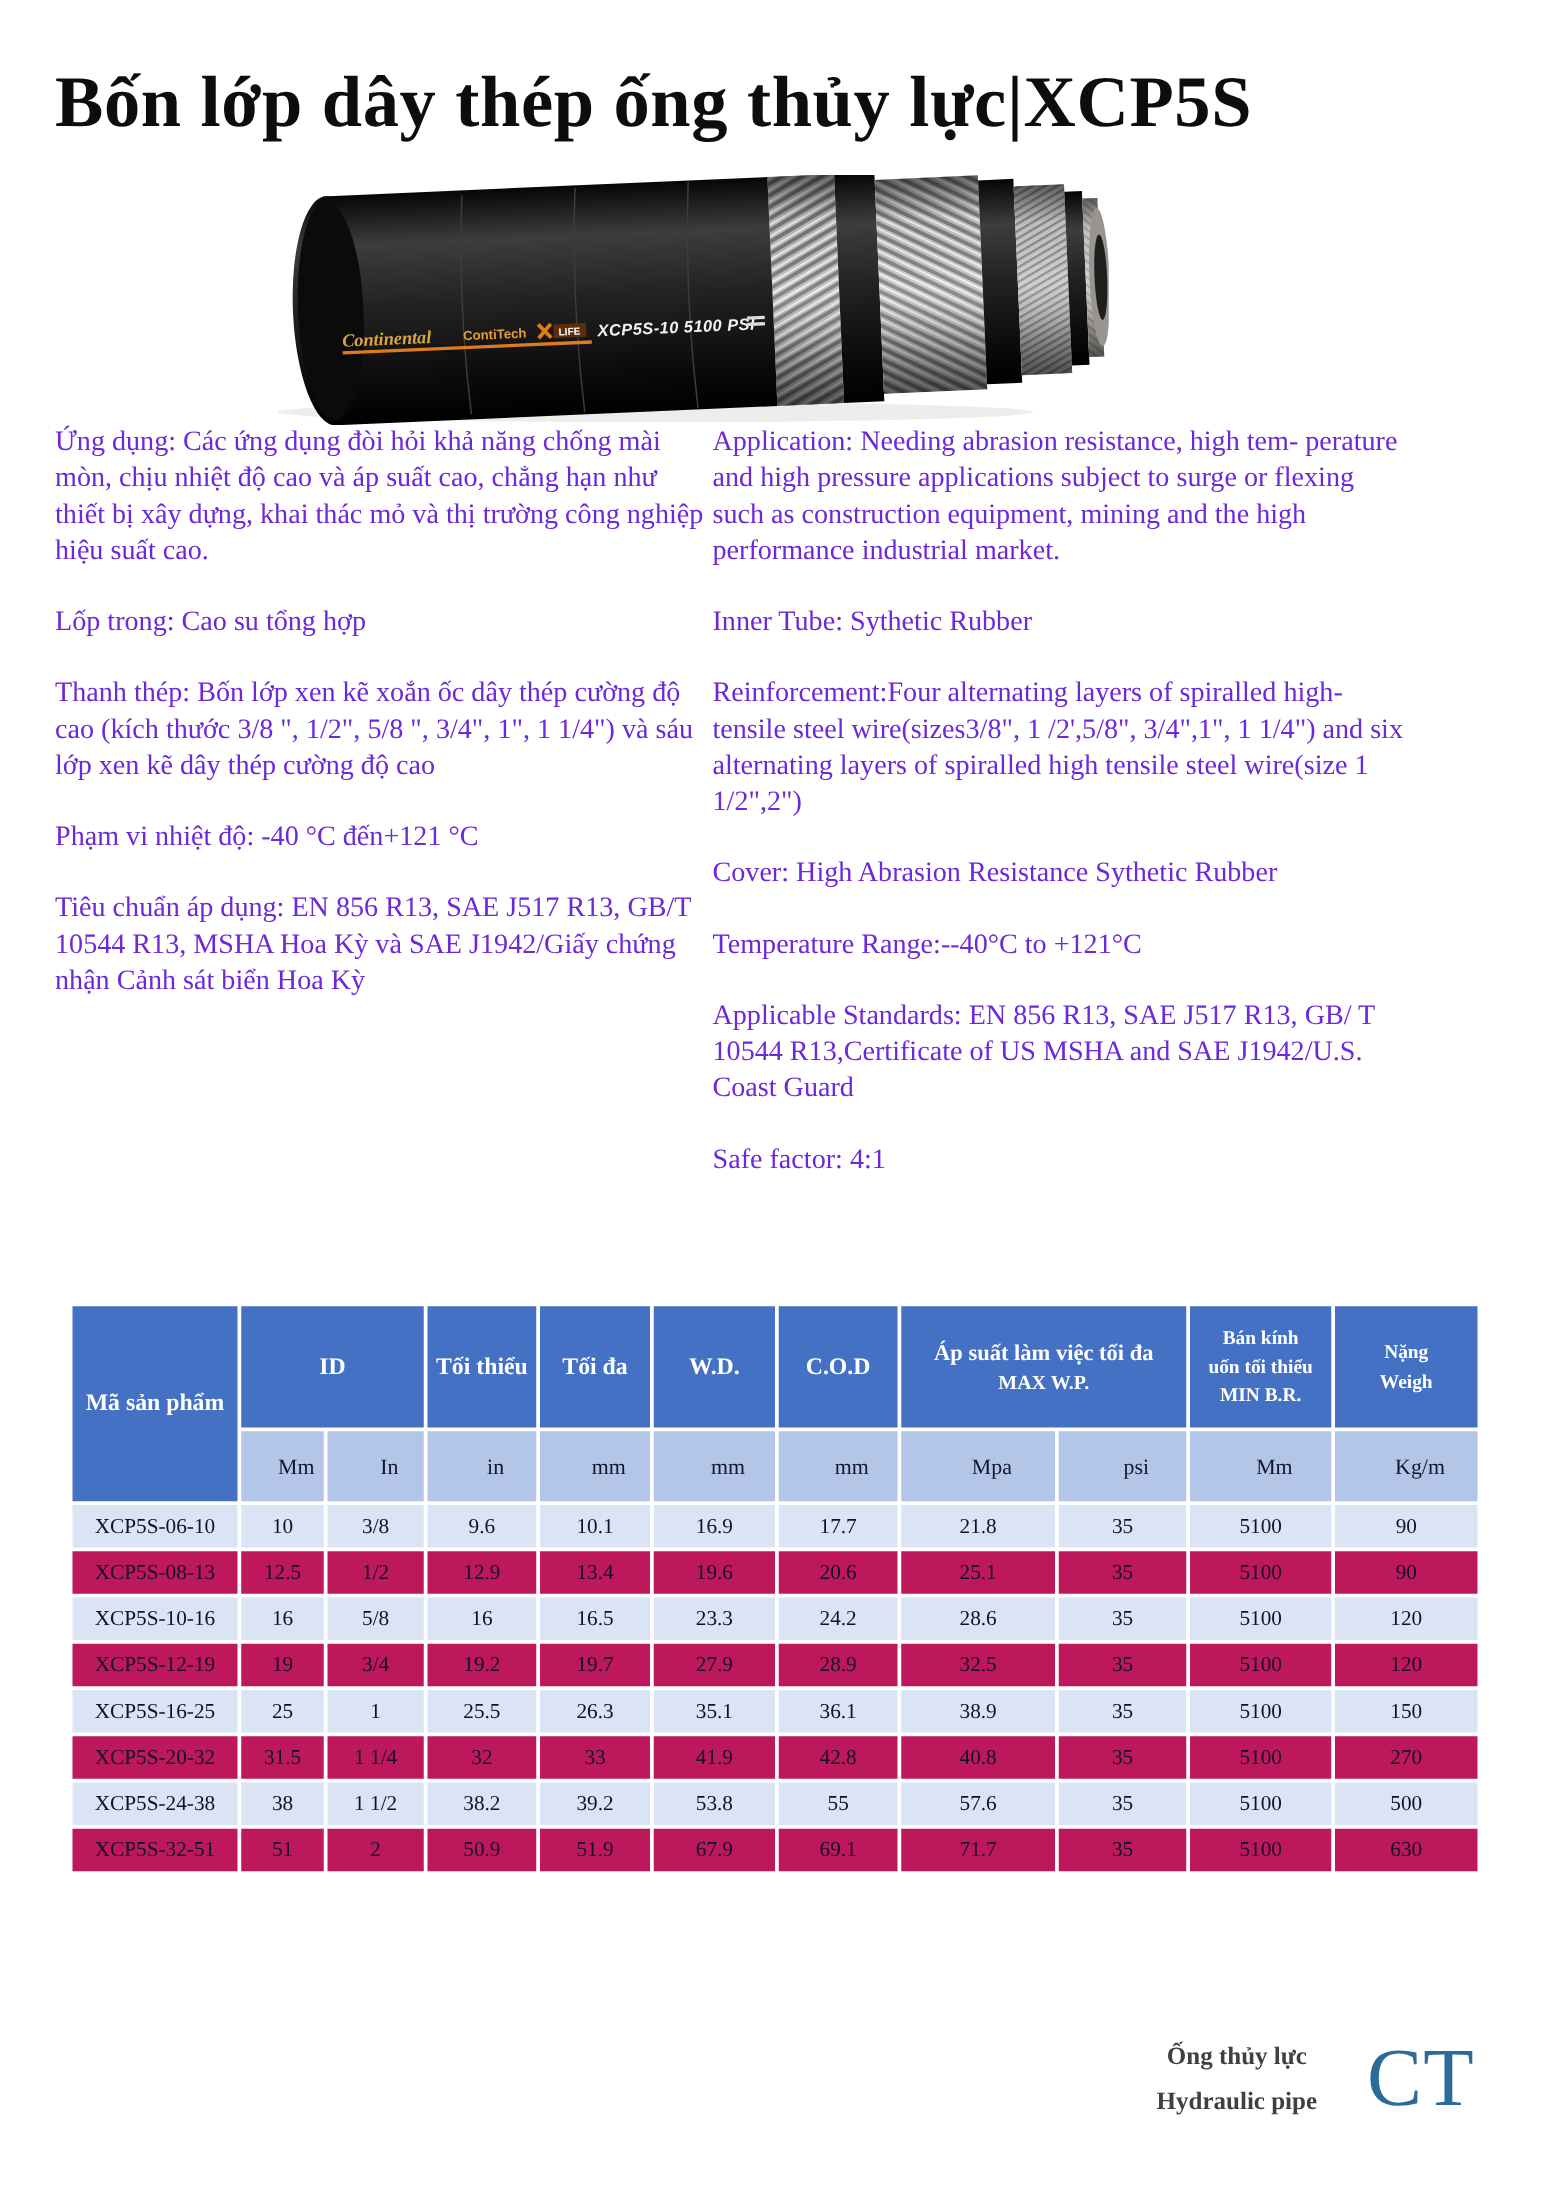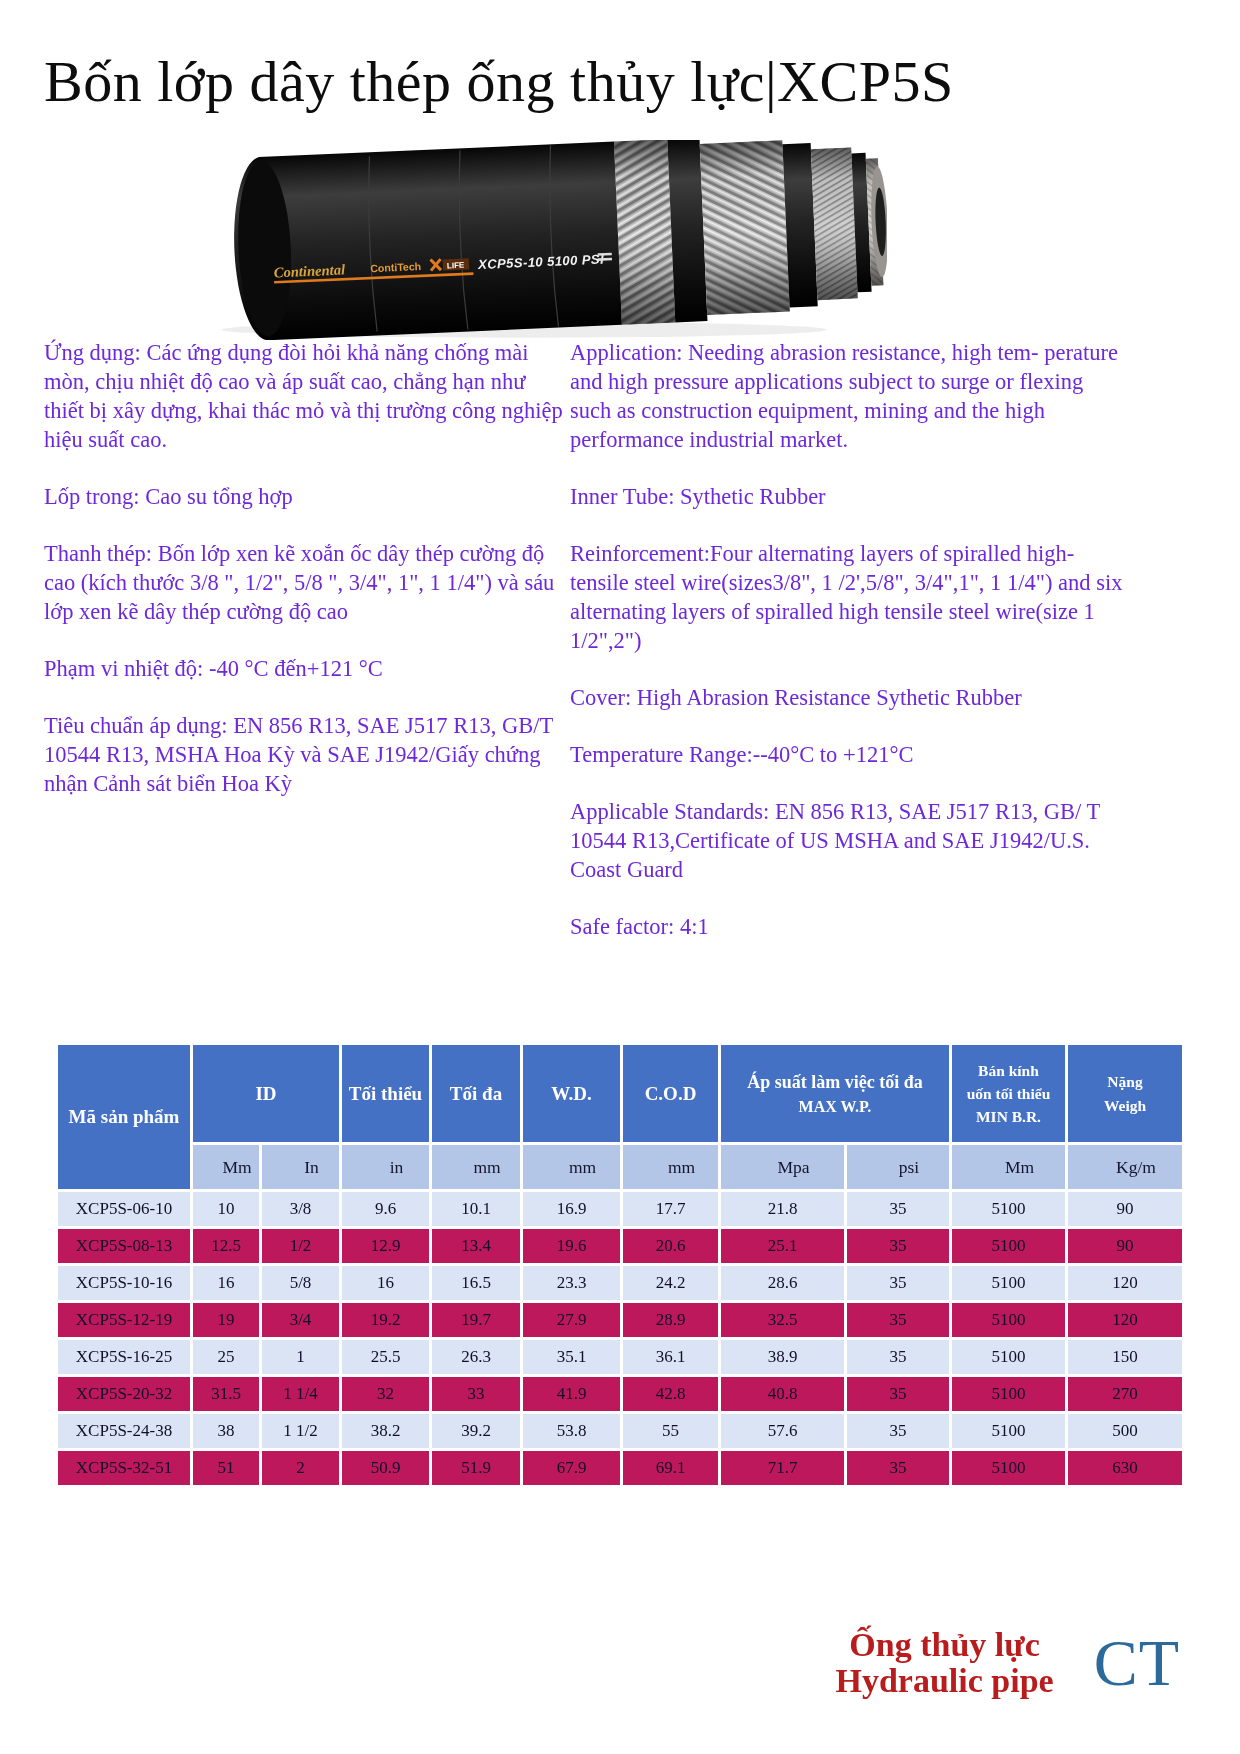--- a/index.html
+++ b/index.html
@@ -2,45 +2,45 @@
 <html><head>
 <meta charset="utf-8">
 <style>
   html,body{margin:0;padding:0;background:#ffffff;}
   .page{
     position:relative;width:1240px;height:1754px;background:#ffffff;overflow:hidden;
     font-family:"Liberation Serif","DejaVu Serif",serif;color:#111;
   }
   .page-title{
     position:absolute;left:44px;top:48px;margin:0;width:1150px;
-    font-size:58px;font-weight:normal;color:#0d0d0d;letter-spacing:0.5px;
+    font-size:58px;font-weight:bold;color:#0d0d0d;letter-spacing:0.5px;
   }
   .hose-wrap{position:absolute;left:222px;top:140px;width:665px;height:200px;}
   .cols{position:absolute;left:44px;top:338px;width:1100px;display:flex;}
   .col{width:522px;}
   .col.en{width:558px;margin-left:4px;}
   .col p{margin:0 0 28px 0;font-size:22.5px;line-height:29px;color:#6d28d9;}
   .spec-table{
     position:absolute;left:55px;top:1042px;width:1130px;
     border-collapse:separate;border-spacing:3px;table-layout:fixed;background:#fff;
   }
   .spec-table th,.spec-table td{padding:0 2px;text-align:center;vertical-align:middle;overflow:hidden;}
   .spec-table thead th{background:#4471c4;color:#ffffff;font-weight:bold;font-size:19px;line-height:1.45;}
   .spec-table tr.head-main th{height:97px;}
-  .spec-table tr.units-row td{background:#b3c6e7;height:44px;font-size:17.5px;color:#15152e;padding-left:24px;}
+  .spec-table tr.units-row td{background:#b3c6e7;height:56px;font-size:17.5px;color:#15152e;padding-left:24px;}
   .spec-table tbody td{height:34px;font-size:17px;color:#10102a;}
   .spec-table tbody tr.row-light td{background:#dbe4f4;}
   .spec-table tbody tr.row-med td{background:#be185d;}
   .hdr-sub{display:block;font-size:16px;}
   .hdr-sm{display:block;font-size:15.5px;line-height:1.5;}
   .footer{
     position:absolute;left:700px;top:1608px;width:480px;height:110px;
     display:flex;align-items:center;justify-content:flex-end;gap:40px;
   }
-  .footer-lines{color:#b91c1c;font-weight:bold;font-size:34px;line-height:36px;text-align:center;}
+  .footer-lines{color:#404040;font-weight:bold;font-size:20px;line-height:36px;text-align:center;}
   .footer-logo{color:#2b6a99;font-size:66px;line-height:66px;font-weight:500;letter-spacing:1px;}
 </style>
 </head>
 <body>
 
 <div class="page">
 
   <h1 class="page-title">Bốn lớp dây thép ống thủy lực|XCP5S</h1>
 
   <div class="hose-wrap">

